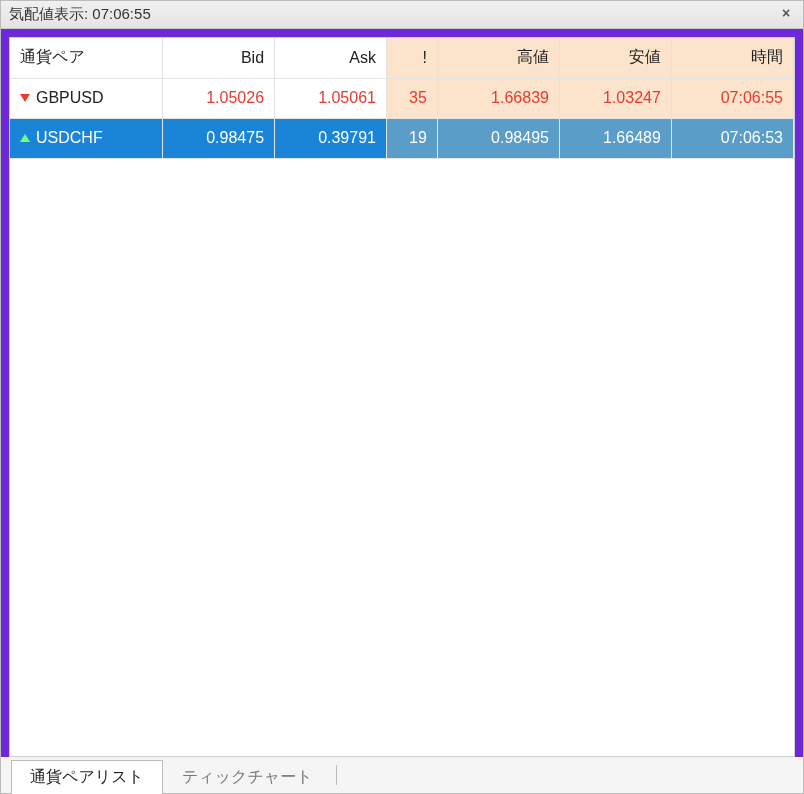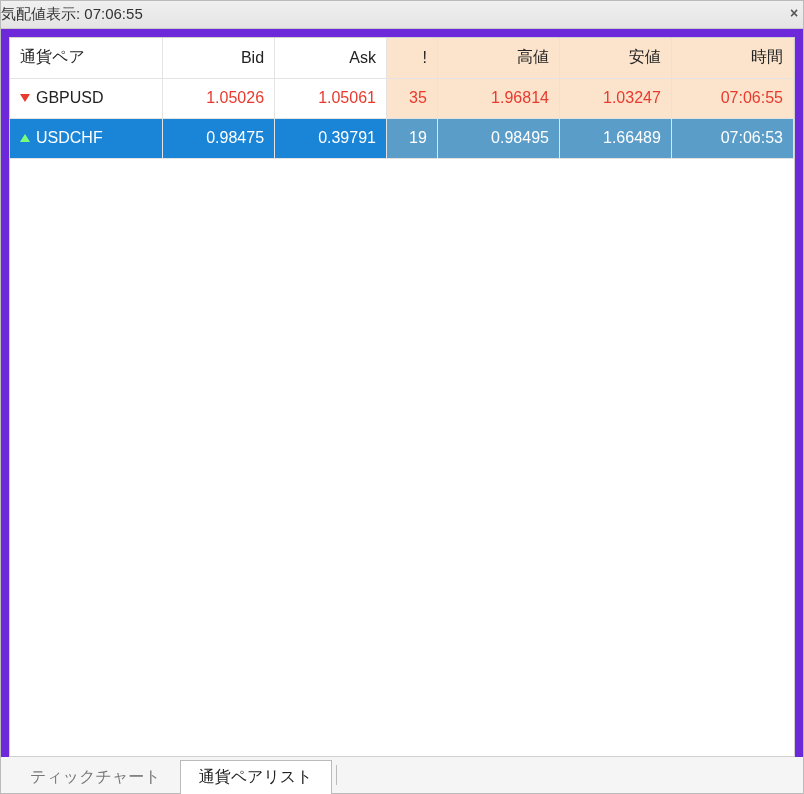--- a/index.html
+++ b/index.html
@@ -18,21 +18,21 @@
       width: 804px;
       height: 794px;
       border: 1px solid #bbb;
       display: flex;
       flex-direction: column;
       background: #f5f5f5;
     }
     .titlebar {
       background: linear-gradient(#f0f0f0, #e4e4e4);
       border-bottom: 1px solid #c8c8c8;
-      padding: 4px 0;
+      padding: 4px 8px;
       display: flex;
       align-items: center;
       justify-content: space-between;
       height: 28px;
     }
     .titlebar-text {
       color: #333;
       font-size: 15px;
     }
     .close-btn {
@@ -194,21 +194,21 @@
             <tr>
               <td>
                 <div class="pair-cell">
                   <span class="arrow-down"></span>
                   <span>GBPUSD</span>
                 </div>
               </td>
               <td class="red">1.05026</td>
               <td class="red">1.05061</td>
               <td class="highlight red">35</td>
-              <td class="highlight red">1.96814</td>
+              <td class="highlight red">1.66839</td>
               <td class="highlight red">1.03247</td>
               <td class="highlight red">07:06:55</td>
             </tr>
             <tr class="selected">
               <td>
                 <div class="pair-cell">
                   <span class="arrow-up"></span>
                   <span>USDCHF</span>
                 </div>
               </td>
@@ -218,17 +218,17 @@
               <td class="highlight">0.98495</td>
               <td class="highlight">1.66489</td>
               <td class="highlight">07:06:53</td>
             </tr>
           </tbody>
       </table>
     </div>
   </div>
 
   <div class="tabs">
+    <div class="tab active">通貨ペアリスト</div>
     <div class="tab">ティックチャート</div>
-    <div class="tab active">通貨ペアリスト</div>
     <div class="tab-divider"></div>
   </div>
 </div>
 
 </body></html>

